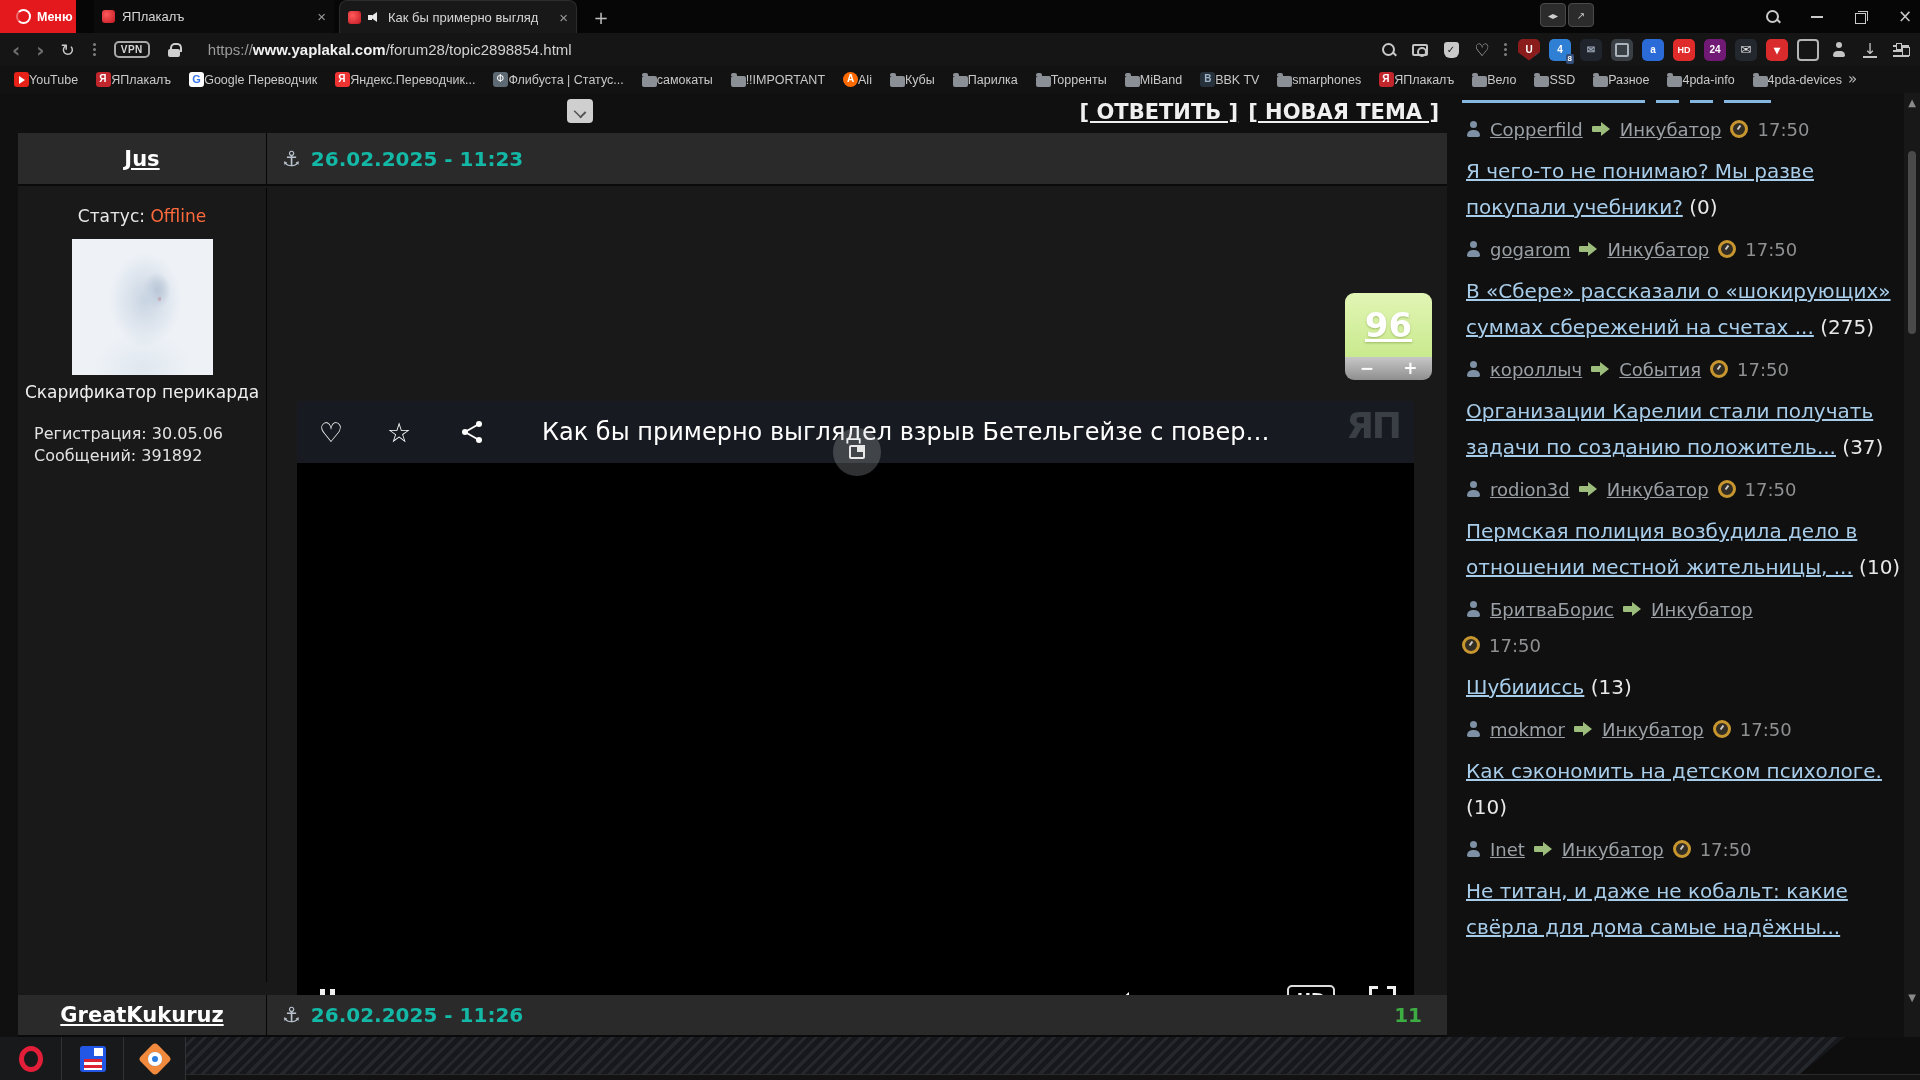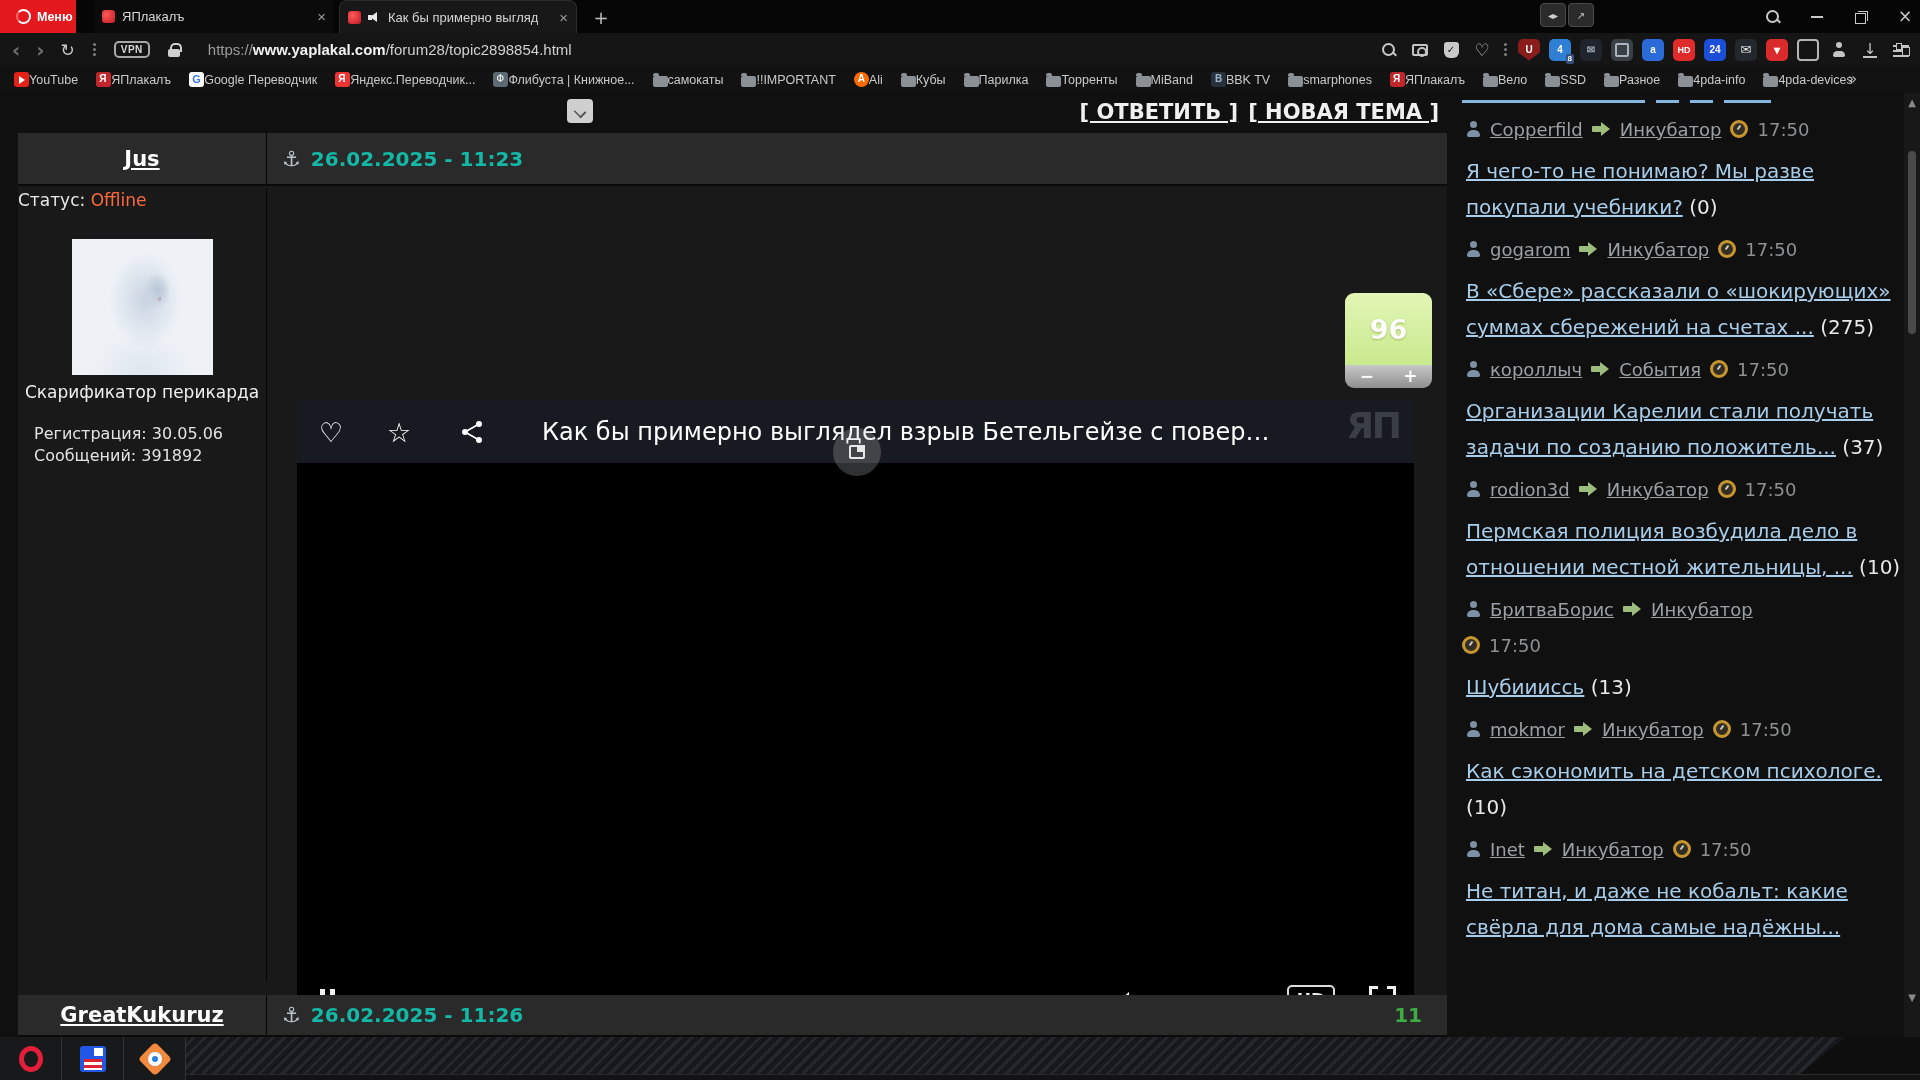--- a/index.html
+++ b/index.html
@@ -66,21 +66,21 @@
         font-size:10px;font-weight:bold;color:#fff;cursor:pointer;position:relative;font-family:"Liberation Sans",sans-serif;}
   .chip .badge{position:absolute;right:-3px;bottom:-3px;background:#35507c;color:#fff;font-size:8px;
                padding:0 2px;border-radius:2px;line-height:10px;}
   .chip.ublock{background:#8a1c1c;clip-path:polygon(0 0,100% 0,100% 62%,50% 100%,0 62%);}
   .chip.pda4{background:#2f7fd4;}
   .chip.maildark{background:#20242c;color:#9aa4b4;}
   .chip.pagegray{background:#3a3f46;}
   .chip.pagegray::after{content:"";width:10px;height:10px;border:2px solid #aab2bc;border-radius:2px;}
   .chip.translate{background:#2b6bd8;}
   .chip.hdred{background:#e02b2b;font-size:9px;}
-  .chip.cal24{background:#1d4ed8;}
+  .chip.cal24{background:#701a75;}
   .chip.envelope{background:#23272e;color:#e3e3e3;font-size:13px;font-weight:normal;}
   .chip.redhand{background:#d92b2b;font-size:12px;}
   .chip.cube{border:2px solid #b5b5b5;border-radius:4px;background:transparent;}
   .dl-ic{position:relative;color:#c4c4c4;font-size:15px;border-bottom:2px solid #c4c4c4;line-height:14px;padding:0 1px;}
   .sliders{position:relative;width:16px;height:14px;}
   .sliders::before{content:"";position:absolute;left:0;top:2px;width:16px;height:2px;background:#c4c4c4;box-shadow:0 5px 0 #c4c4c4,0 10px 0 #c4c4c4;}
   .sliders::after{content:"";position:absolute;top:0;left:3px;width:4px;height:5px;background:#151515;border:1px solid #c4c4c4;
                   box-shadow:7px 5px 0 #151515,7px 5px 0 1px #c4c4c4;}
   .person-g{position:relative;width:14px;height:15px;}
   .person-g::before{content:"";position:absolute;top:0;left:4px;width:6px;height:6px;border-radius:50%;background:#c4c4c4;}
@@ -127,37 +127,37 @@
   .post-head .author-cell a{color:#fff;font-size:21px;font-weight:bold;text-decoration:underline;cursor:pointer;}
   .post-head .date-cell{position:absolute;left:264px;top:0;height:100%;display:flex;align-items:center;gap:10px;}
   .anchor-ic{color:#b9c2cc;font-size:21px;cursor:pointer;}
   .post-date{color:#14b8a6;font-size:20px;font-weight:bold;}
   .head1{top:40px;}
   .head2{top:902px;height:42px;}
   .rating-small{position:absolute;right:25px;top:0;height:100%;display:flex;align-items:center;color:#3dad43;font-size:20px;font-weight:bold;}
 
   .post-body{position:absolute;left:18px;top:95px;width:1429px;height:794px;background:#191919;}
   .left-col{position:absolute;left:0;top:0;width:249px;height:100%;border-right:1px solid #050505;color:#e8e8e8;}
-  .status-line{position:absolute;left:0;top:2px;width:100%;text-align:left;font-size:17px;}
+  .status-line{position:absolute;left:0;top:18px;width:100%;text-align:center;font-size:17px;}
   .status-line .off{color:#ff6a3c;}
   .avatar{position:absolute;left:54px;top:51px;width:141px;height:136px;cursor:pointer;
           background:#eef2f7;
           background-image:radial-gradient(60px 80px at 52% 45%,#c9d4e2 0%,rgba(255,255,255,0) 60%),
                            radial-gradient(20px 26px at 60% 38%,#9fb0c4 0%,rgba(255,255,255,0) 70%),
                            radial-gradient(3px 3px at 62% 44%,#d04848 0%,#d04848 60%,rgba(255,255,255,0) 70%),
                            radial-gradient(70px 50px at 50% 95%,#dfe7ef 0%,rgba(255,255,255,0) 70%);}
   .user-title{position:absolute;left:0;top:194px;width:100%;text-align:center;font-size:17px;color:#efefef;}
   .reg-line{position:absolute;left:16px;top:236px;font-size:16px;color:#e2e2e2;}
   .msg-line{position:absolute;left:16px;top:258px;font-size:16px;color:#e2e2e2;}
 
   
   .rate-box{position:absolute;left:1327px;top:105px;width:87px;height:97px;}
-  .rate-score{width:87px;height:72px;border-radius:9px 9px 0 0;background:linear-gradient(180deg,#e2f5b5 0%,#c9ea8e 100%);
-              display:flex;align-items:center;justify-content:center;color:#fff;font-size:27px;font-weight:bold;
-              text-shadow:0 1px 2px rgba(120,150,60,.6);}
+  .rate-score{width:87px;height:64px;border-radius:9px 9px 0 0;background:linear-gradient(180deg,#e2f5b5 0%,#c9ea8e 100%);
+              display:flex;align-items:center;justify-content:center;color:#fff;font-size:34px;font-weight:bold;
+              text-shadow:0 1px 2px rgba(120,150,60,.6);text-decoration:underline;}
   .rate-ctl{width:87px;height:23px;border-radius:0 0 9px 9px;background:linear-gradient(180deg,#c7c7c7,#8f8f8f);
             display:flex;align-items:center;justify-content:space-around;color:#fdfdfd;font-size:17px;font-weight:bold;}
   .rate-ctl span{cursor:pointer;line-height:1;}
 
   
   .player{position:absolute;left:279px;top:213px;width:1117px;height:631px;background:#000;}
   .pl-top{position:absolute;left:0;top:0;width:100%;height:62px;background:#171b21;display:flex;align-items:center;}
   .pl-heart{position:absolute;left:22px;font-size:27px;color:#fff;cursor:pointer;}
   .pl-star{position:absolute;left:90px;font-size:27px;color:#fff;cursor:pointer;}
   .pl-share{position:absolute;left:162px;width:26px;height:26px;cursor:pointer;}
@@ -336,21 +336,21 @@
         <span>Google Переводчик</span>
       </span>
 
       <span class="bm-item">
         <span class="bm-ic bm-yandex"></span>
         <span>Яндекс.Переводчик...</span>
       </span>
 
       <span class="bm-item">
         <span class="bm-ic bm-flibusta"></span>
-        <span>Флибуста | Книжное...</span>
+        <span>Флибуста | Статус...</span>
       </span>
 
       <span class="bm-item">
         <span class="bm-ic bm-folder"></span>
         <span>самокаты</span>
       </span>
 
       <span class="bm-item">
         <span class="bm-ic bm-folder"></span>
         <span>!!IMPORTANT</span>

